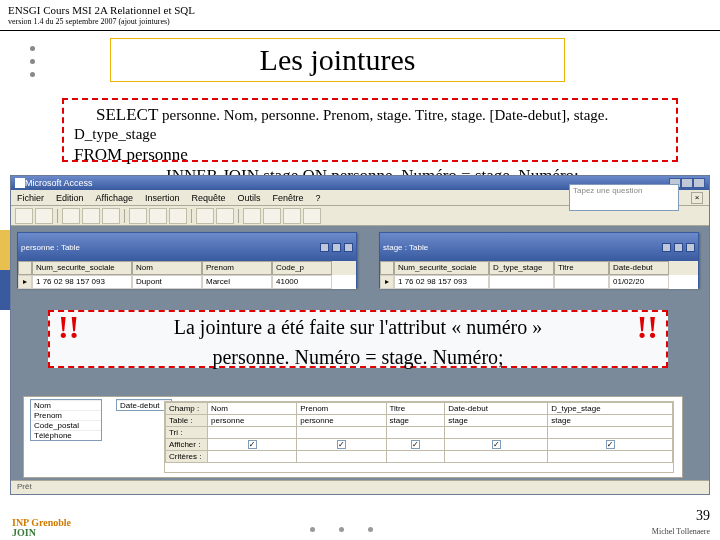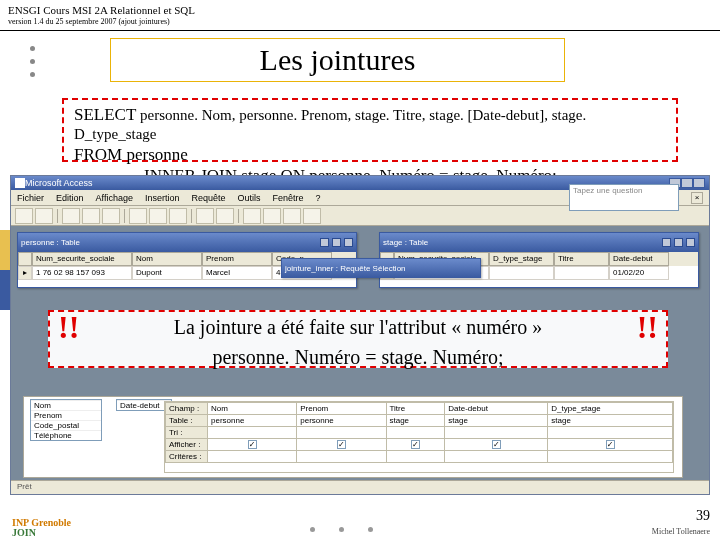--- a/index.html
+++ b/index.html
@@ -47,21 +47,21 @@
     position: absolute;
     left: 62px;
     top: 98px;
     width: 616px;
     height: 64px;
     border: 2.5px dashed #e00000;
     padding: 4px 10px;
     font-size: 15px;
     line-height: 1.25;
   }
-  .sql-box .kw { font-size: 17px; }
+  .sql-box .kw { font-size: 17px; margin-left: 22px; }
   .sql-line2 { font-size: 17px; }
   .sql-line3 { margin-left: 70px; }
   .sql-line3 .kw { font-size: 17px; }
   .sql-line3 .rest { font-size: 17px; }
 
   
   .access {
     position: absolute;
     left: 10px;
     top: 175px;
@@ -149,21 +149,21 @@
     height: calc(100% - 50px - 14px);
     background: #7a8a9a;
   }
   .child-win {
     position: absolute;
     background: #fff;
     border: 1px solid #3a5aa0;
     box-shadow: 1px 1px 2px rgba(0,0,0,.3);
   }
   .child-title {
-    height: 19px;
+    height: 28px;
     background: linear-gradient(#6a8acb, #3a5aa0);
     color: #fff;
     font-size: 8px;
     display: flex;
     align-items: center;
     padding: 0 3px;
     gap: 3px;
   }
   .child-title .spacer { flex: 1; }
   .child-title .winbtn {
@@ -495,26 +495,20 @@
       </div>
       <div class="grid-row">
         <div class="row-sel">▸</div>
         <div style="width:95px">1 76 02 98 157 093</div>
         <div style="width:65px"></div>
         <div style="width:55px"></div>
         <div style="width:60px">01/02/20</div>
       </div>
     </div>
 
-    <div class="child-win win-query">
-      <div class="child-title">
-        <span>jointure_inner : Requête Sélection</span>
-        <span class="spacer"></span>
-      </div>
-    </div>
 
     <div class="design-area">
       <div class="table-box" style="left:6px; top:2px;">
         <div class="tb-field">Nom</div>
         <div class="tb-field">Prenom</div>
         <div class="tb-field">Code_postal</div>
         <div class="tb-field">Téléphone</div>
       </div>
       <div class="table-box" style="left:92px; top:2px; width:56px;">
         <div class="tb-field">Date-debut</div>

